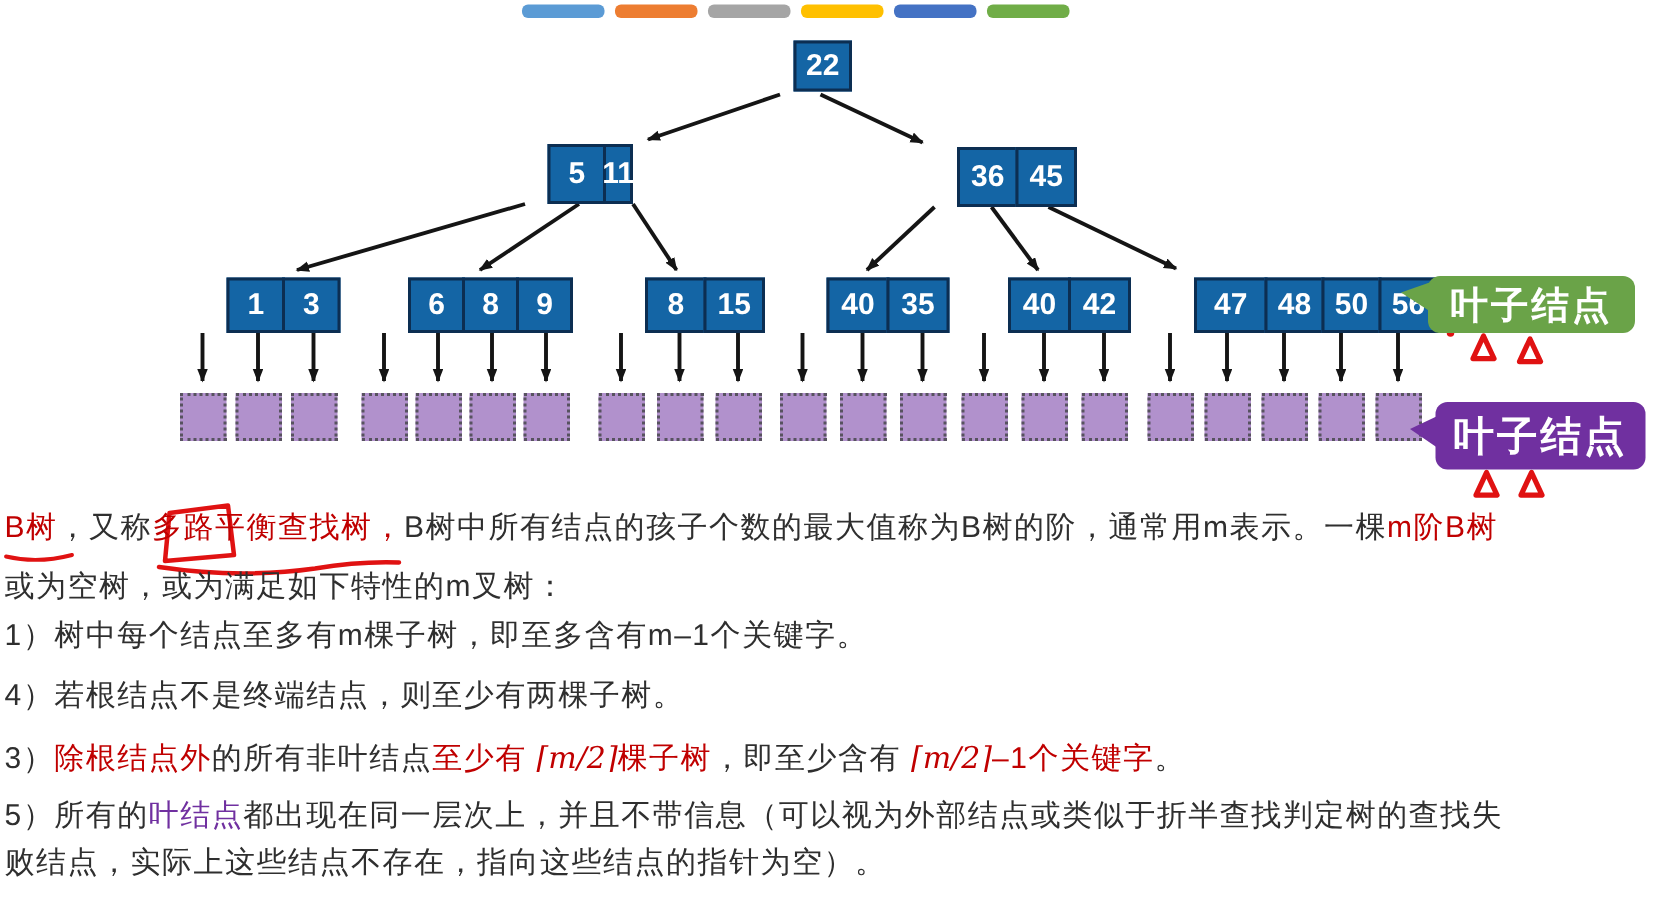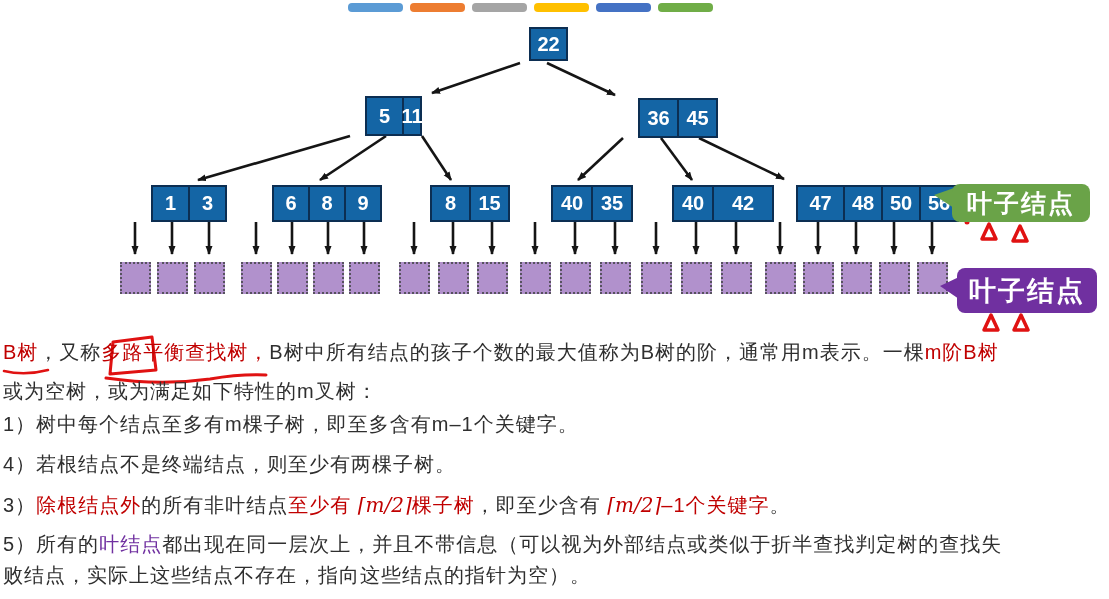--- a/index.html
+++ b/index.html
@@ -109,21 +109,21 @@
   <div class="node" style="left:414px;top:185px">
     <div class="cell" style="width:41px;height:37px">8</div>
     <div class="cell" style="width:41px;height:37px">15</div>
   </div>
   <div class="node" style="left:535px;top:185px">
     <div class="cell" style="width:42px;height:37px">40</div>
     <div class="cell" style="width:42px;height:37px">35</div>
   </div>
   <div class="node" style="left:656px;top:185px">
     <div class="cell" style="width:42px;height:37px">40</div>
-    <div class="cell" style="width:62px;height:37px">42</div>
+    <div class="cell" style="width:42px;height:37px">42</div>
   </div>
   <div class="node" style="left:780px;top:185px">
     <div class="cell" style="width:49px;height:37px">47</div>
     <div class="cell" style="width:40px;height:37px">48</div>
     <div class="cell" style="width:40px;height:37px">50</div>
     <div class="cell" style="width:40px;height:37px">56</div>
   </div>
 
   <div class="leaf" style="left:120px"></div>
   <div class="leaf" style="left:157px"></div>

